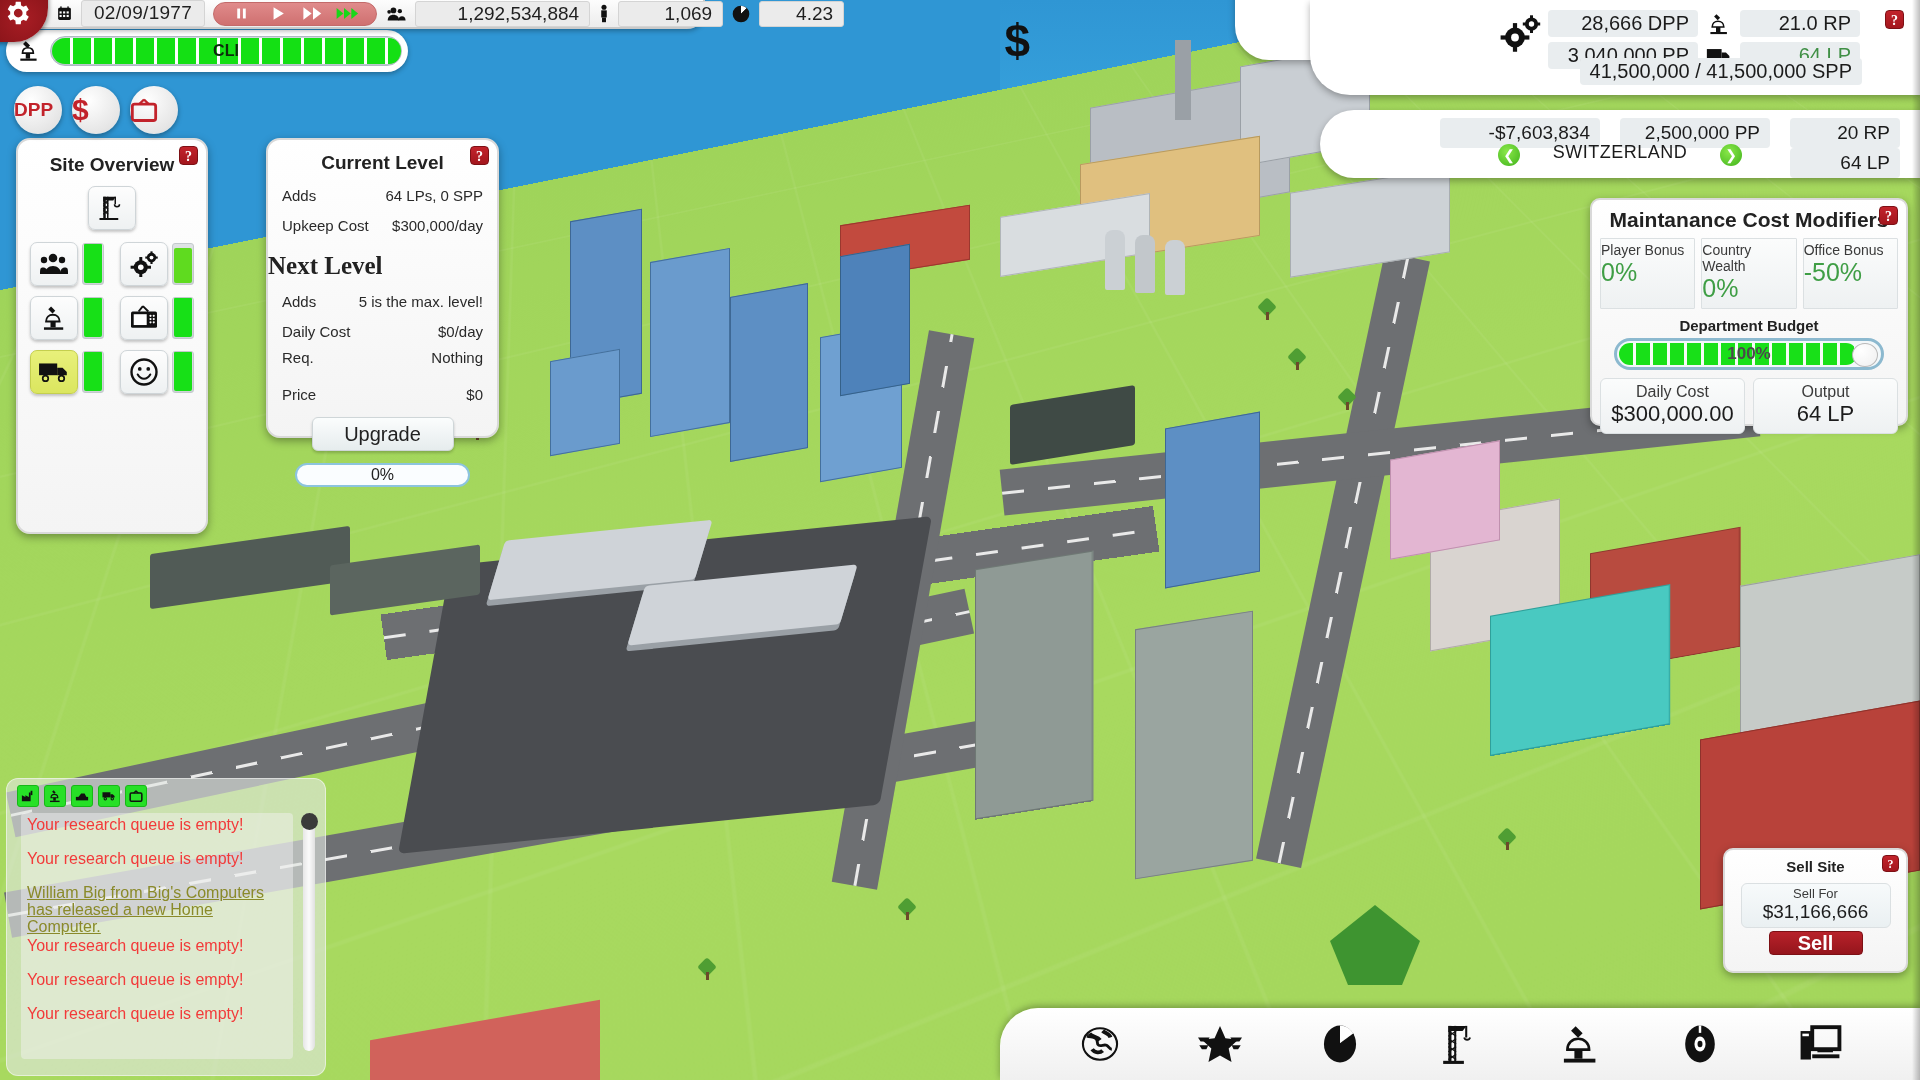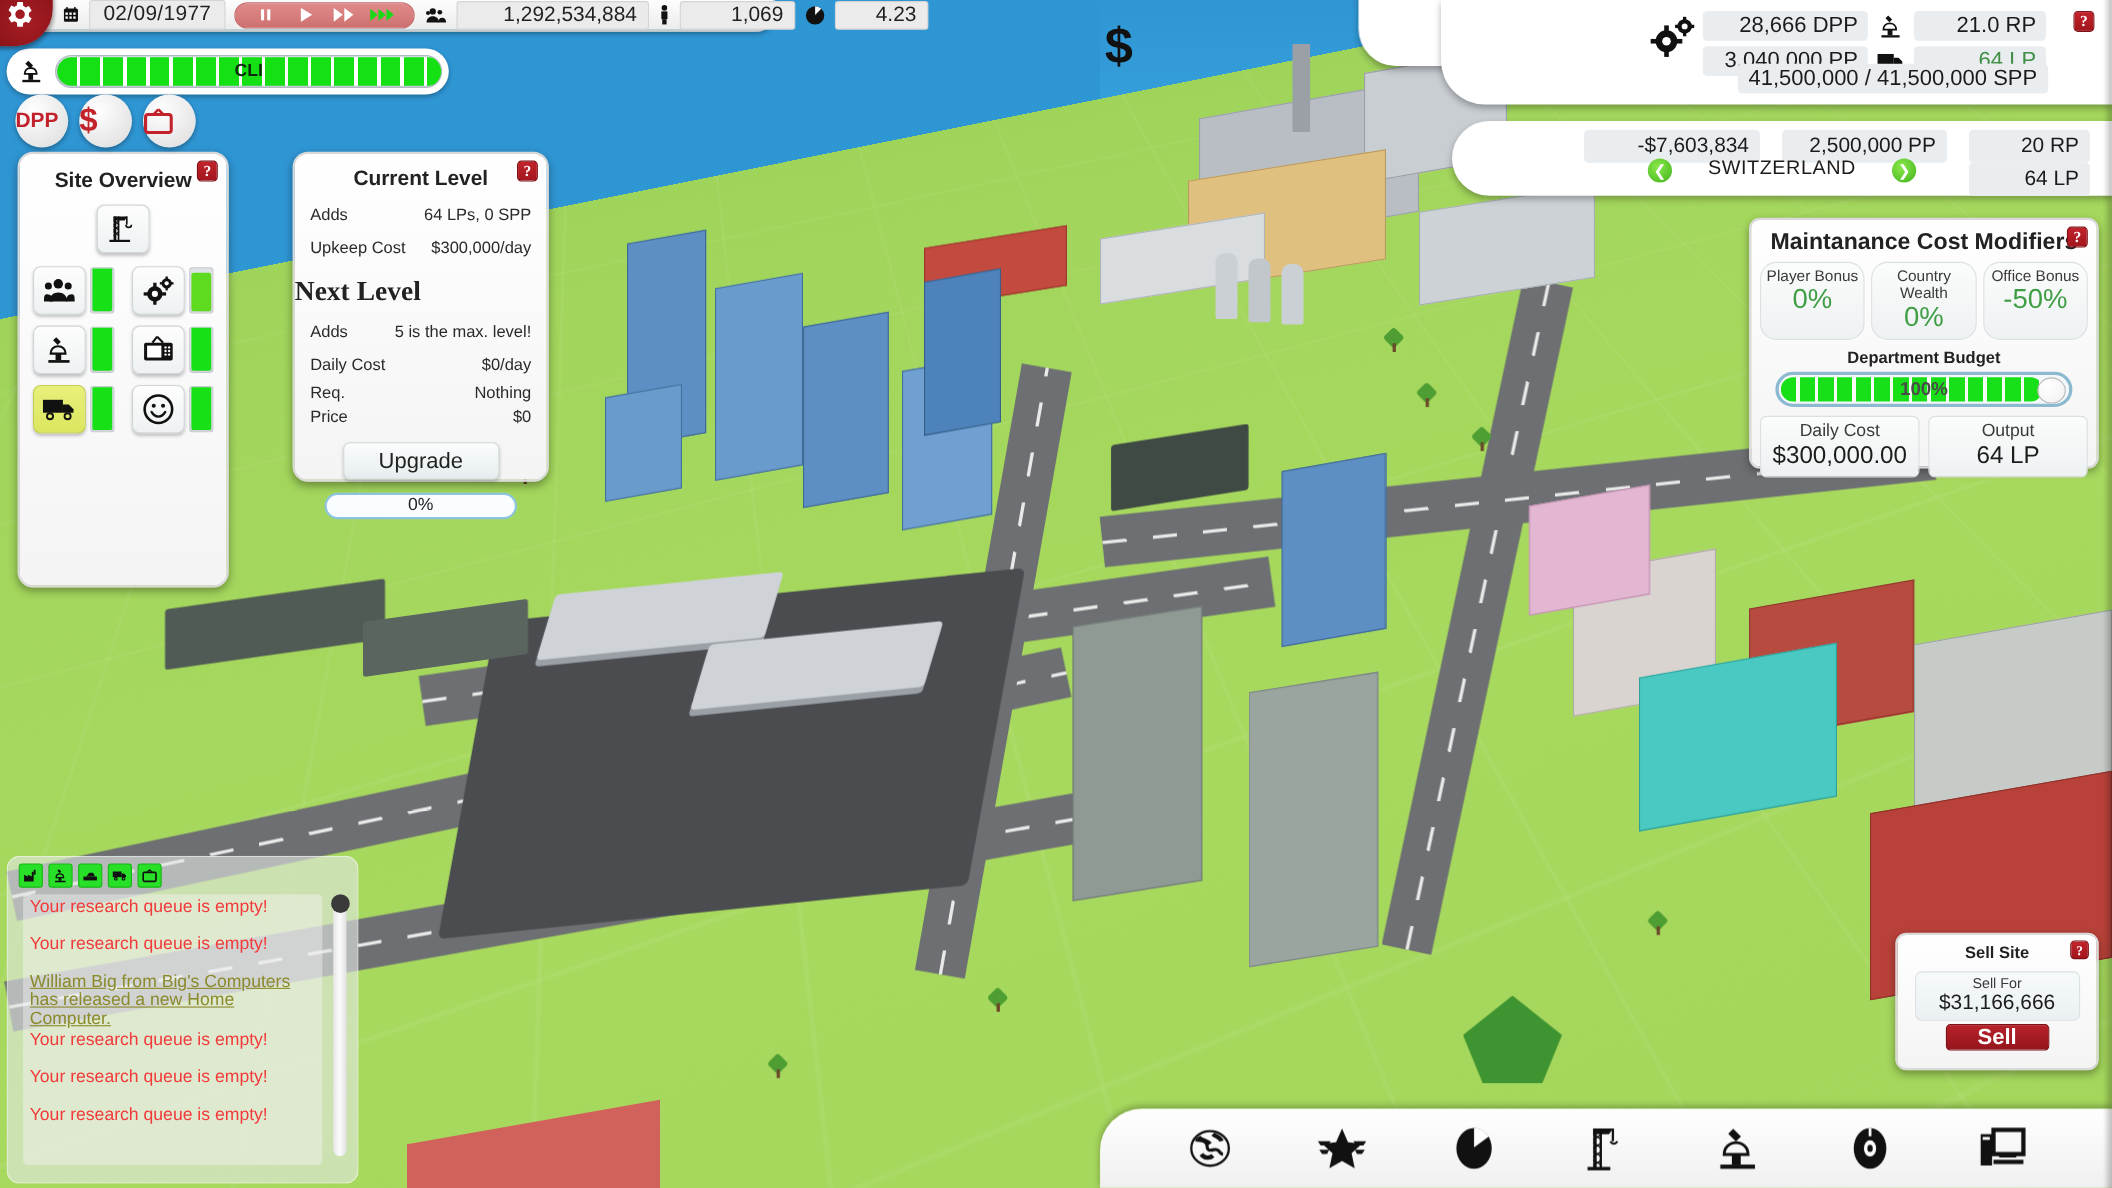--- a/index.html
+++ b/index.html
@@ -106,21 +106,21 @@
   .speedbtn { width:34px; height:22px; display:flex; align-items:center; justify-content:center;
               cursor:pointer; }
   .num-chip {
     background:#ebebeb; border:1px solid #d4d4d4; border-radius:3px;
     font-size:19px; color:#1f1f1f; padding:1px 10px; min-width:60px; text-align:right;
   }
   .ico-mono { display:inline-flex; align-items:center; justify-content:center; }
 
   
   #clistrip {
-    position:absolute; left:6px; top:44px; width:402px; height:42px;
+    position:absolute; left:6px; top:30px; width:402px; height:42px;
     background:#fff; border-radius:21px; z-index:18;
     display:flex; align-items:center; padding:0 6px;
     box-shadow: 0 2px 5px rgba(0,0,0,.3);
   }
   #clistrip .barwrap {
     position:relative; flex:1; height:30px; margin-left:4px;
     background: linear-gradient(#cfd8dd,#bcc7cd);
     border-radius: 15px; overflow:hidden; border:1px solid #aebac1;
   }
   #clistrip .fill {
@@ -237,21 +237,21 @@
     position:absolute; left:200px; top:32px; width:200px; text-align:center;
     font-size:18px; color:#1b1b1b; letter-spacing:.5px;
   }
 
   
   #maintenance { right:12px; top:198px; width:318px; height:228px; border-radius:10px; }
   #maintenance .panel-title { font-size:21px; margin-top:8px; }
   .mod-row { display:flex; gap:6px; padding:6px 8px 0 8px; }
   .mod-box {
     flex:1; background: linear-gradient(#fbfcfc,#eef1f2); border:1px solid #dbe0e2;
-    border-radius:15px; text-align:center; padding:3px 0 5px 0;
+    border-radius:1px; text-align:left; padding:3px 0 5px 0;
   }
   .mod-box .k { font-size:14px; color:#3a3a3a; }
   .mod-box .v { font-size:25px; color:#3f9e45; }
   .budget-label { text-align:center; font-weight:bold; font-size:15px; color:#222; margin-top:8px; }
   .budget-slider {
     position:relative; margin:4px auto 0 auto; width:270px; height:32px;
     border:3px solid #8cb9cf; border-radius:16px; background:#f3f8fa; overflow:hidden;
   }
   .budget-slider .fill {
     position:absolute; left:2px; top:2px; bottom:2px; border-radius:14px;
@@ -680,21 +680,21 @@
       <span>5 is the max. level!</span>
     </div>
     <div class="row">
       <span>Daily Cost</span>
       <span>$0/day</span>
     </div>
     <div class="row" style="margin-top:9px;">
       <span>Req.</span>
       <span>Nothing</span>
     </div>
-    <div class="row" style="margin-top:5px;">
+    <div class="row" style="margin-top:20px;">
       <span>Price</span>
       <span>$0</span>
     </div>
 
     <button class="lvl-btn">Upgrade</button>
     <div class="lvl-prog">0%</div>
   </div>
 
   <div id="moneyblob2"></div>
   <div id="moneyblob"></div>

